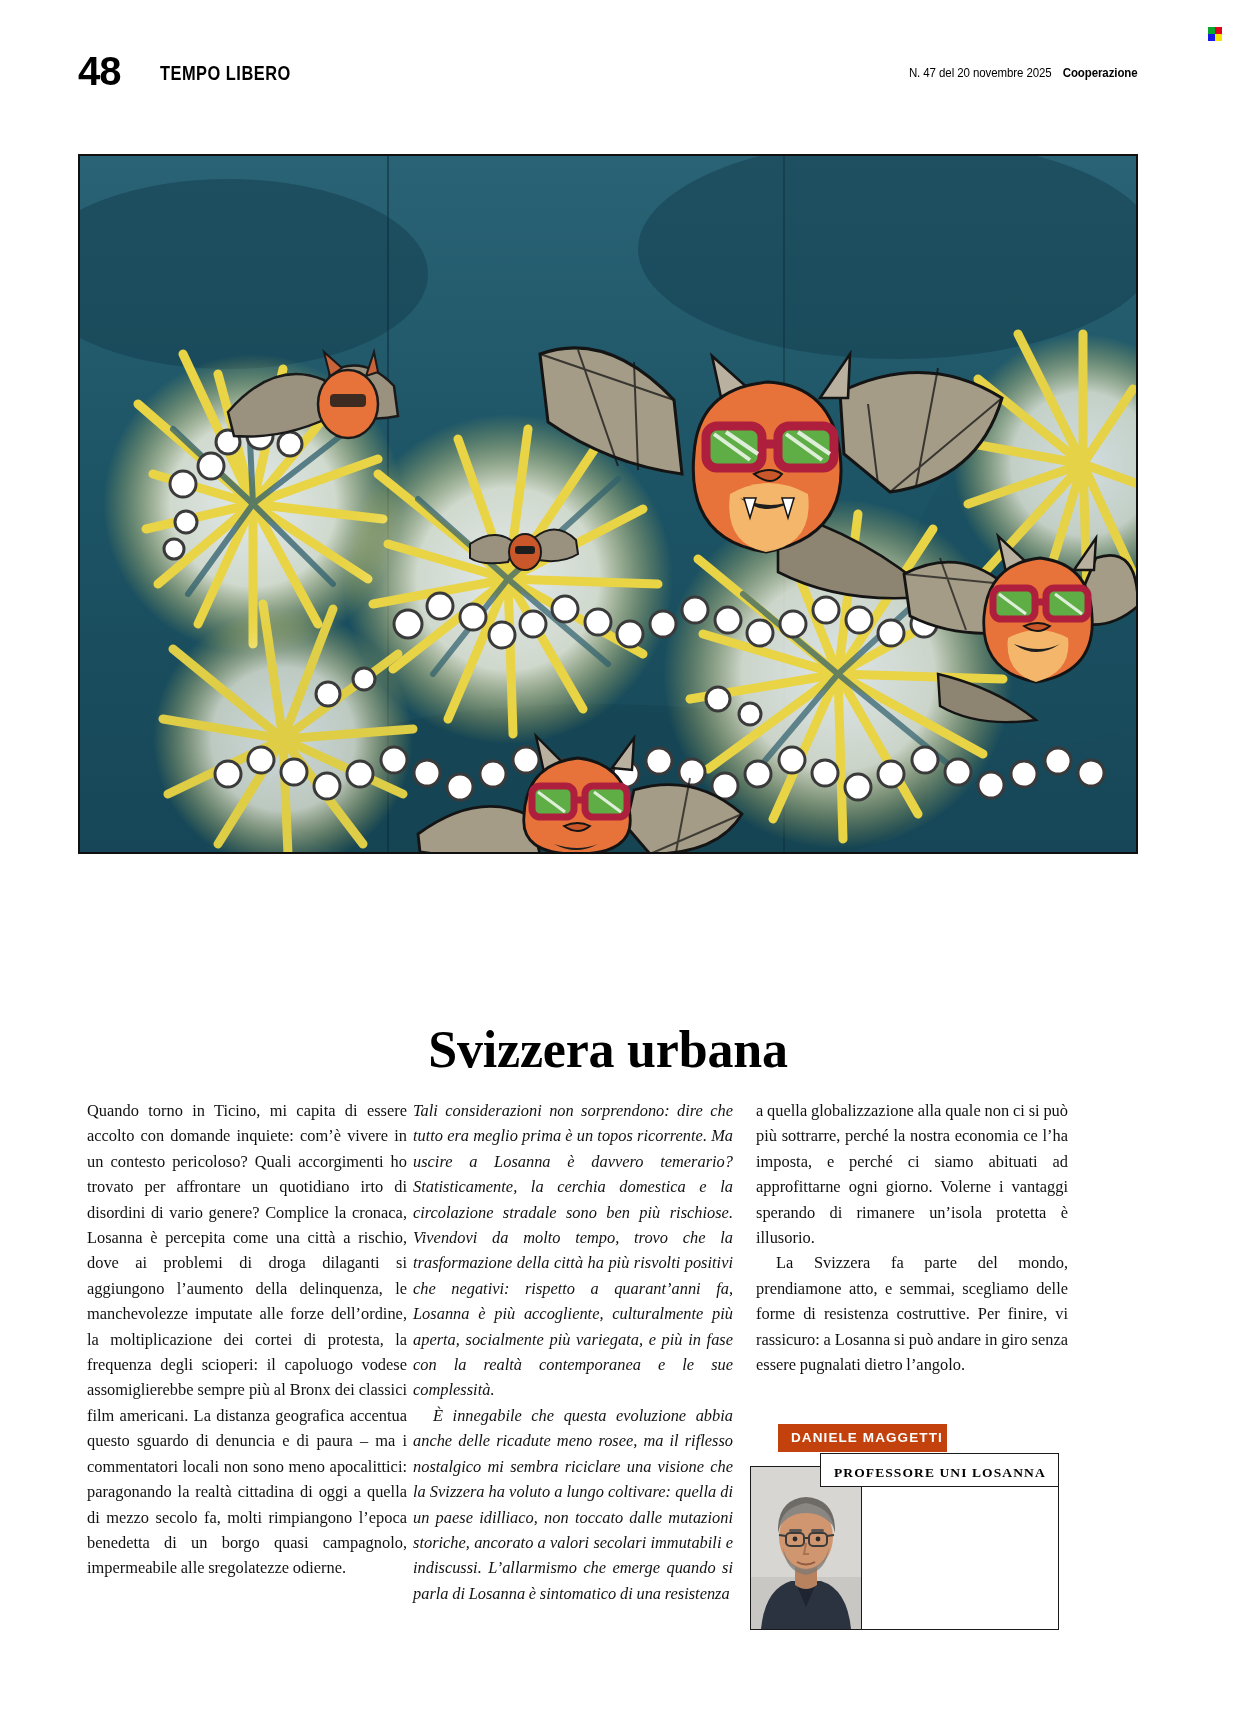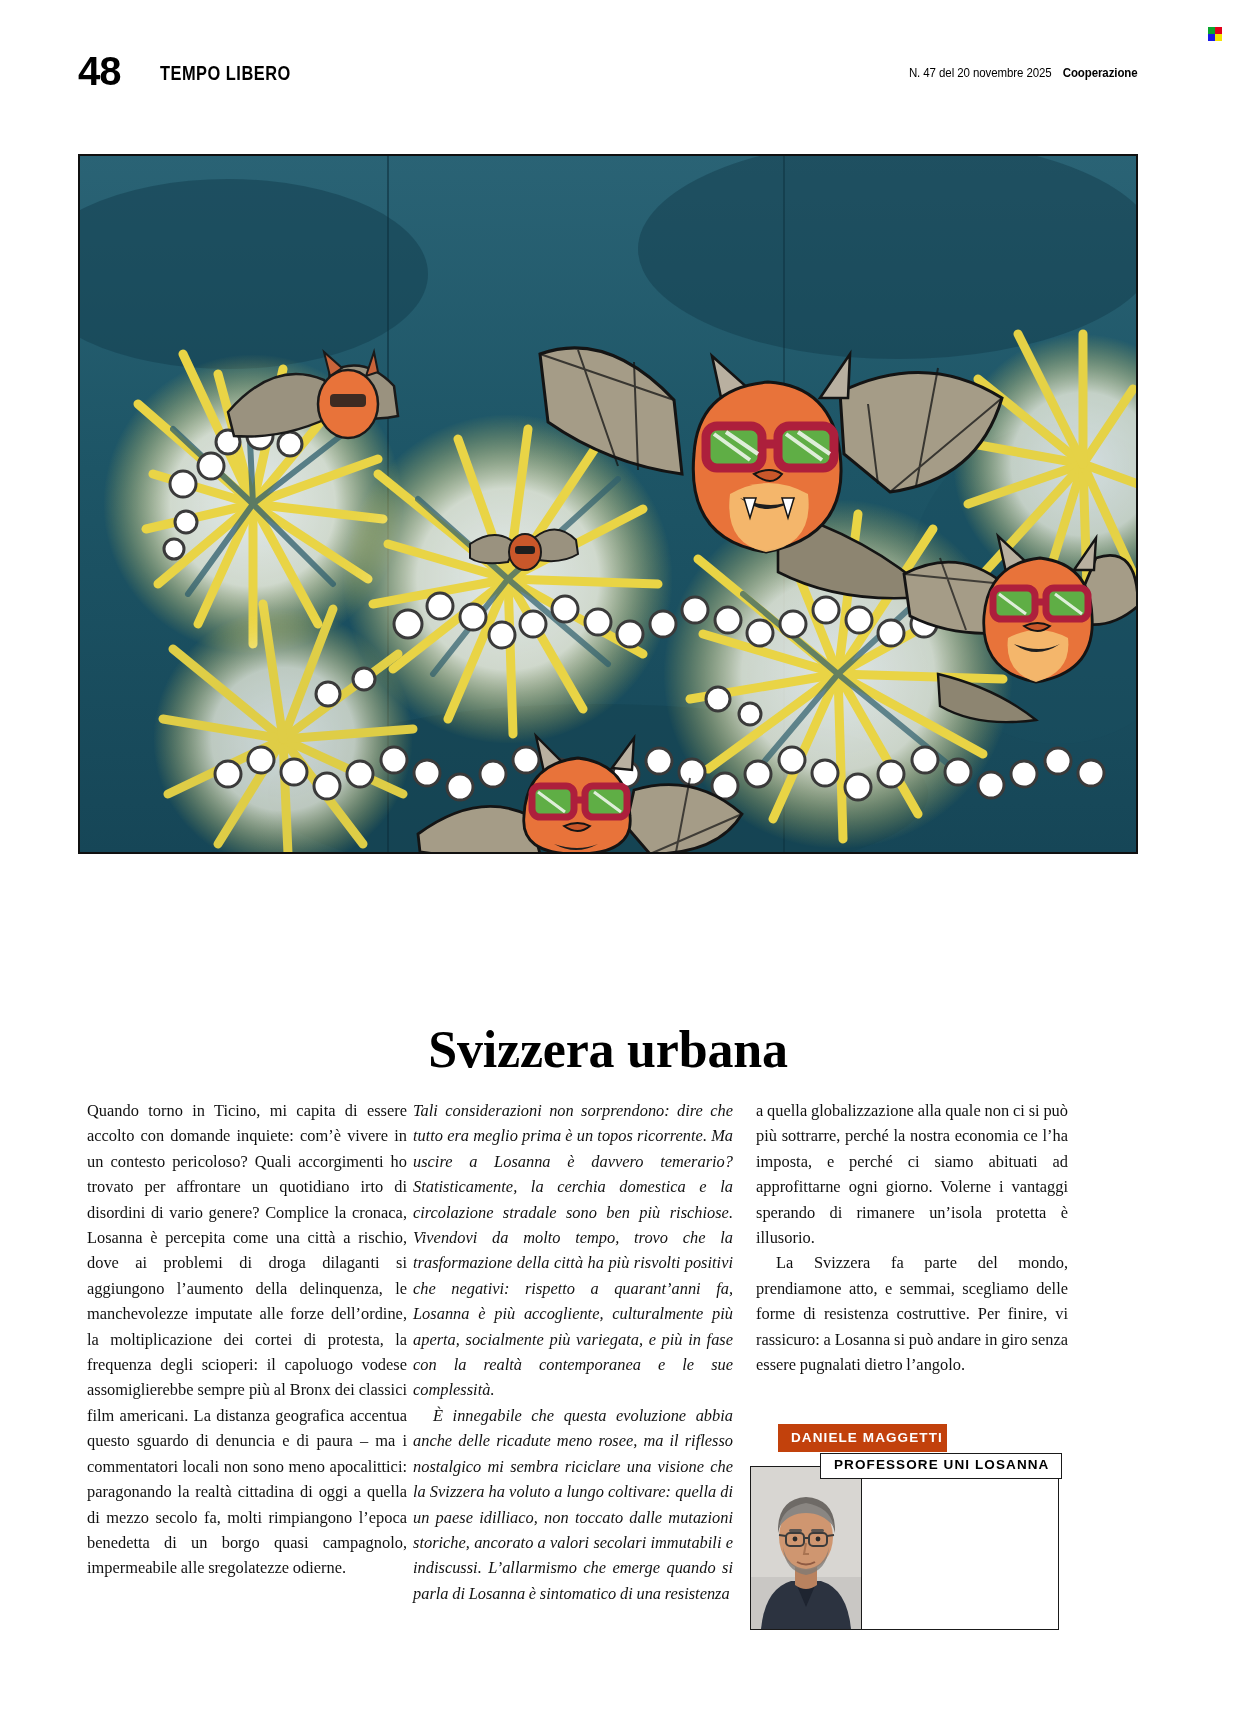--- a/index.html
+++ b/index.html
@@ -91,23 +91,23 @@
   .tag-name{
     position:absolute;left:30px;top:0px;
     background:#c2410c;color:#fff;
     font-family:"Liberation Sans",sans-serif;
     font-weight:bold;font-size:13.5px;letter-spacing:1.1px;
     padding:7px 4px 7px 13px;white-space:nowrap;line-height:14px;
   }
   .tag-role{
     position:absolute;left:72px;top:29px;
     background:#fff;color:#000;border:1px solid #1a1a1a;
-    font-family:Liberation Sans, sans-serif;
+    font-family:Liberation Serif, serif;
     font-weight:bold;font-size:13.5px;letter-spacing:1.1px;
-    padding:4px 12px 6px 13px;white-space:nowrap;line-height:14px;
+    padding:12px 12px 6px 13px;white-space:nowrap;line-height:14px;
   }
   .tag-box{
     position:absolute;left:112px;top:44px;width:198px;height:160px;
     border:1px solid #1a1a1a;border-left:0;background:transparent;
   }
 </style>
 </head>
 <body>
 
 <div class="page">

